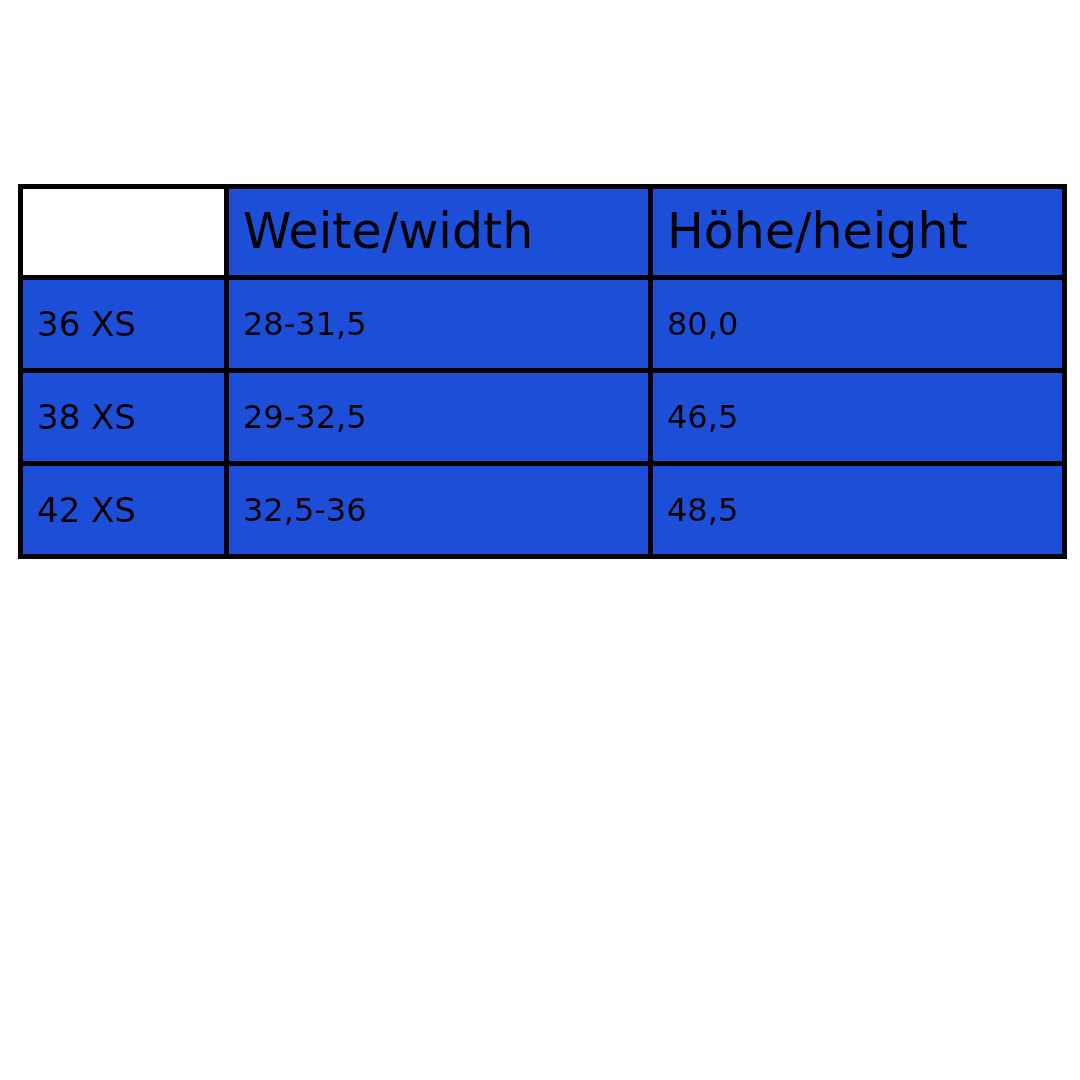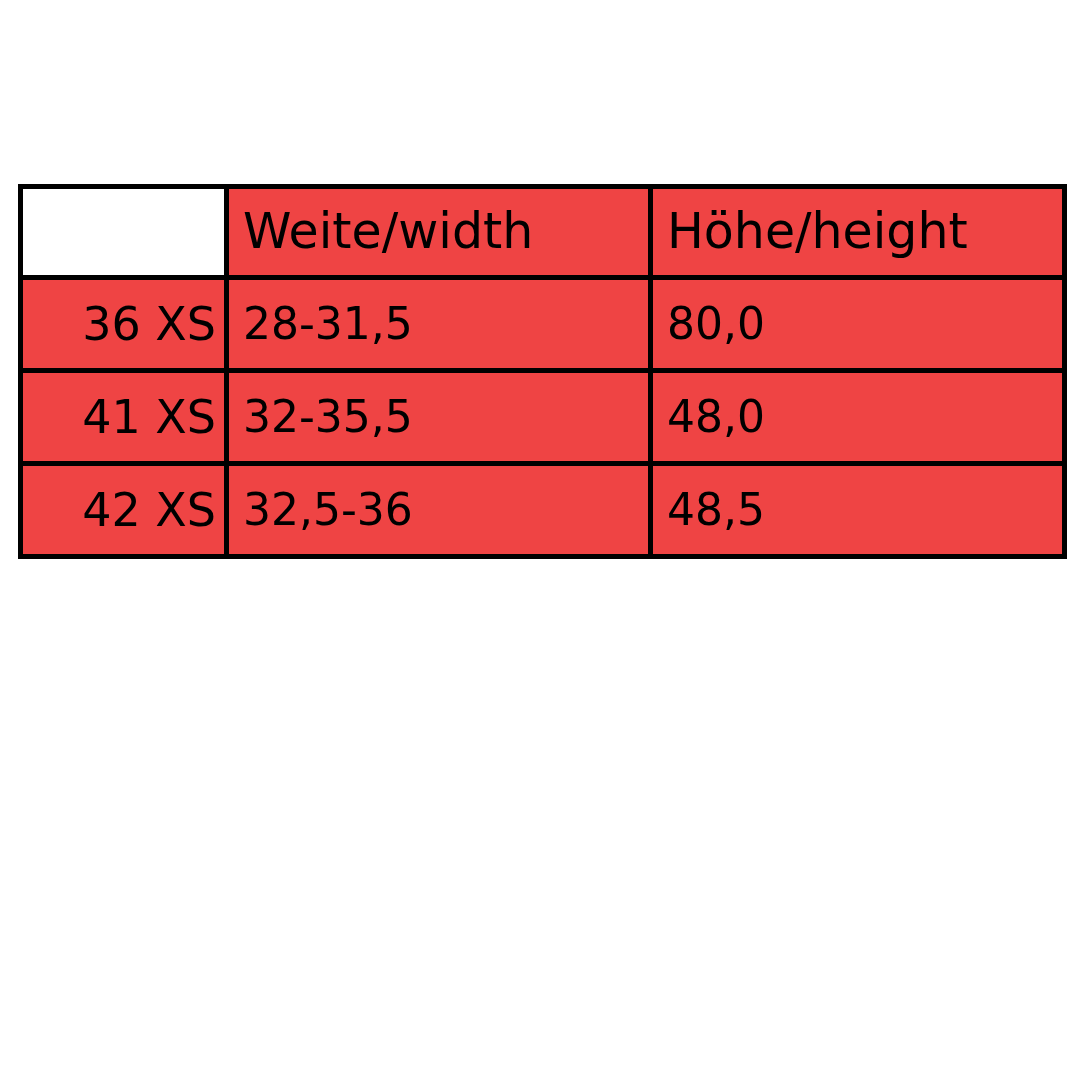--- a/index.html
+++ b/index.html
@@ -22,21 +22,21 @@
     background: #ffffff;
   }
 
   #size-table {
     position: absolute;
     left: 18px;
     top: 184px;
     width: 1044px;
     border-collapse: collapse;
     table-layout: fixed;
-    background: #ef4444;
+    background: #1d4ed8;
   }
 
   #size-table col.c0 { width: 206px; }
   #size-table col.c1 { width: 424px; }
   #size-table col.c2 { width: 414px; }
 
   #size-table td,
   #size-table th {
     border: 5px solid #000000;
     padding: 0 8px 0 14px;
@@ -48,27 +48,26 @@
   }
 
   #size-table thead th {
     height: 86px;
     font-size: 49px;
     line-height: 86px;
   }
 
   #size-table tbody td {
     height: 88px;
-    font-size: 44px;
+    font-size: 32px;
     line-height: 88px;
   }
 
   #size-table tbody td.size-cell {
-    font-size: 46px;
-    text-align: right;
+    font-size: 34px;
   }
 
   .corner-cell {
     background: #ffffff;
   }
 </style>
 </head>
 <body>
 
 <div id="page">
@@ -86,23 +85,23 @@
         <th>Höhe/height</th>
       </tr>
     </thead>
     <tbody>
       <tr>
         <td class="size-cell">36 XS</td>
         <td>28-31,5</td>
         <td>80,0</td>
       </tr>
       <tr>
-        <td class="size-cell">41 XS</td>
-        <td>32-35,5</td>
-        <td>48,0</td>
+        <td class="size-cell">38 XS</td>
+        <td>29-32,5</td>
+        <td>46,5</td>
       </tr>
       <tr>
         <td class="size-cell">42 XS</td>
         <td>32,5-36</td>
         <td>48,5</td>
       </tr>
     </tbody>
   </table>
 
 </div>

